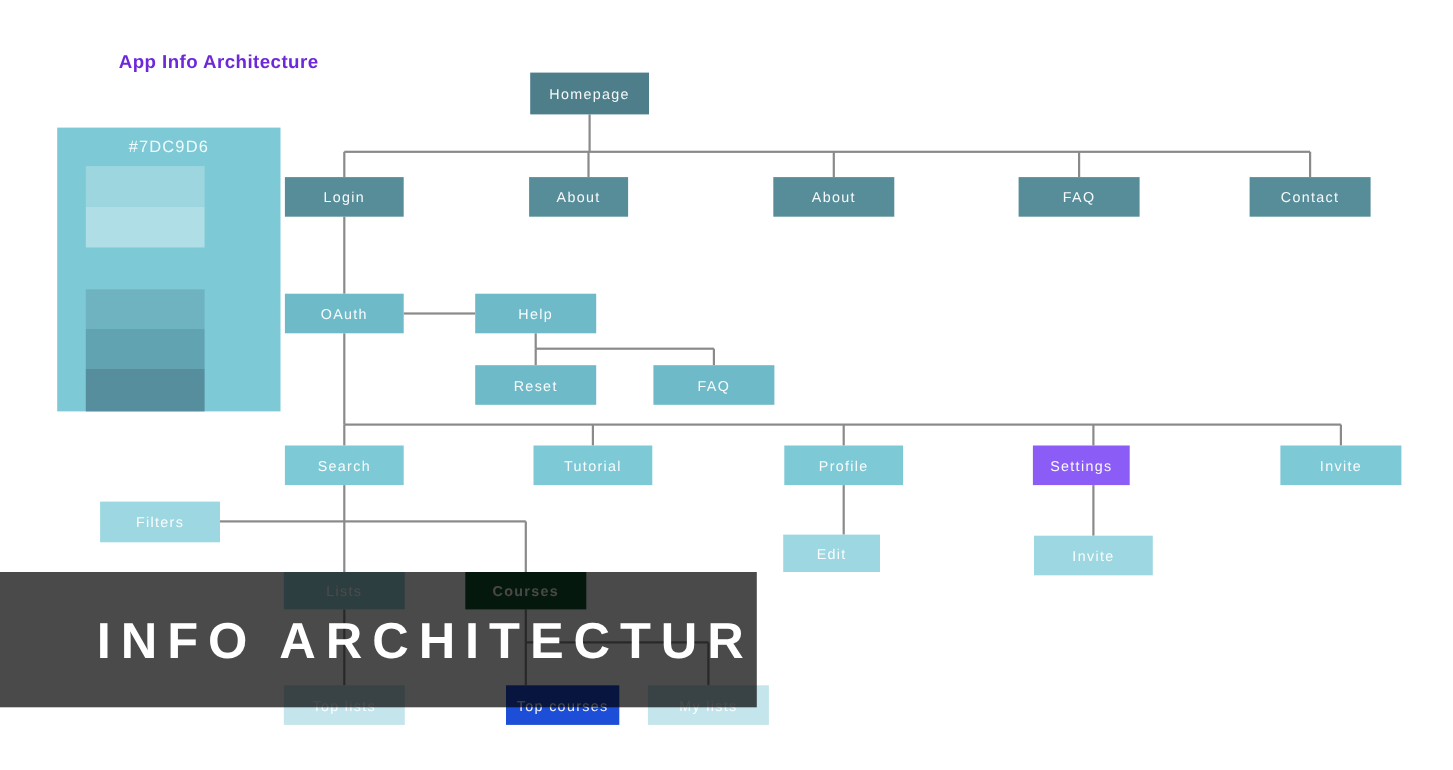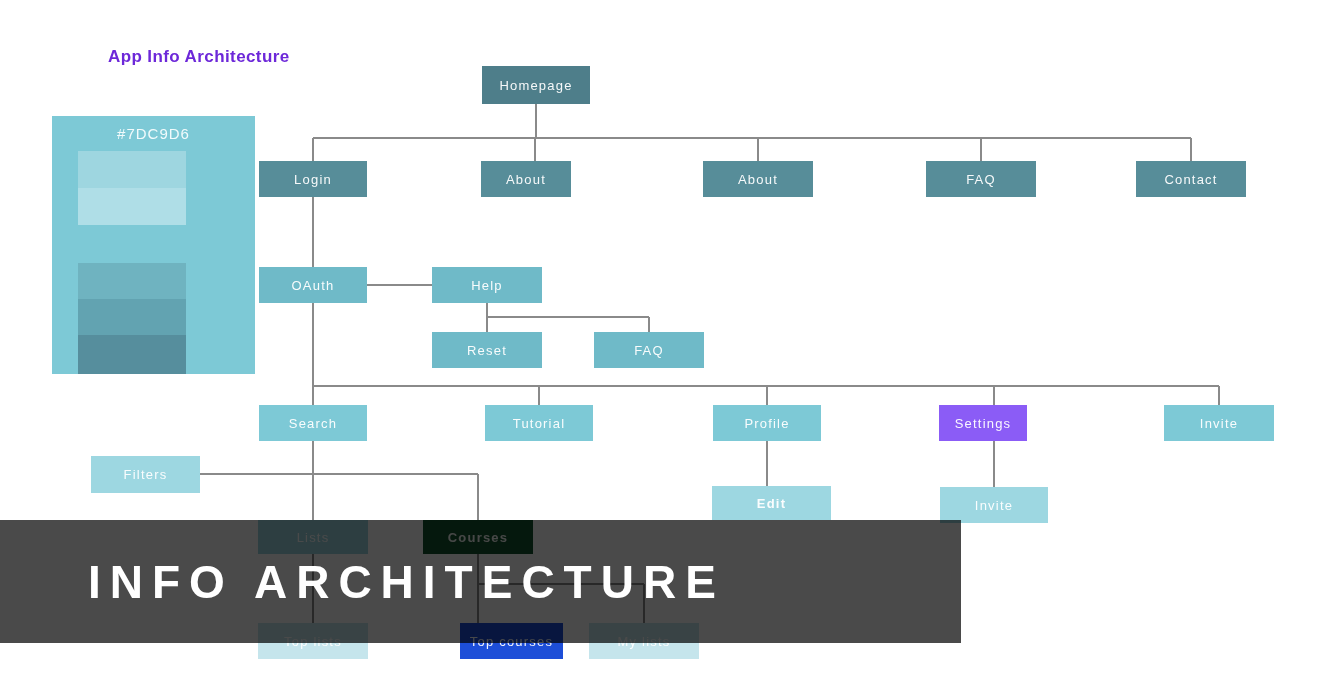--- a/index.html
+++ b/index.html
@@ -21,21 +21,21 @@
   
   .node{
     position:absolute;z-index:2;display:flex;align-items:center;justify-content:center;
   }
   .node span{
     color:rgba(255,255,255,.95);font-size:13px;letter-spacing:1.2px;white-space:nowrap;
   }
   .edge{position:absolute;z-index:1;}
   
   .banner{
-    position:absolute;left:0;top:520px;width:961px;height:123px;z-index:5;
+    position:absolute;left:0;top:520px;width:688px;height:123px;z-index:5;
     display:flex;align-items:center;
   }
   .banner-text{
     padding-left:88px;color:#ffffff;font-size:46px;font-weight:700;
     letter-spacing:9px;white-space:nowrap;
   }
 </style>
 </head>
 <body>
 
@@ -129,21 +129,21 @@
       </div>
       <div class="node" style="left: 91px; top: 456px; width: 109px; height: 37px; background: rgb(157, 215, 225);">
         <span>Filters</span>
       </div>
       <div class="node" style="left: 258px; top: 520px; width: 110px; height: 34px; background: rgb(157, 215, 225);">
         <span>Lists</span>
       </div>
       <div class="node" style="left: 423px; top: 520px; width: 110px; height: 34px; background: #14532d; font-weight: bold;">
         <span>Courses</span>
       </div>
-      <div class="node" style="left: 712px; top: 486px; width: 119px; height: 34px; background: rgb(157, 215, 225); font-weight: bold;">
+      <div class="node" style="left: 712px; top: 486px; width: 88px; height: 34px; background: rgb(157, 215, 225);">
         <span>Edit</span>
       </div>
       <div class="node" style="left: 940px; top: 487px; width: 108px; height: 36px; background: rgb(157, 215, 225);">
         <span>Invite</span>
       </div>
       <div class="node" style="left: 258px; top: 623px; width: 110px; height: 36px; background: rgb(197, 229, 236);">
         <span>Top lists</span>
       </div>
       <div class="node" style="left: 423px; top: 623px; width: 103px; height: 36px; background: #1d4ed8; margin-left: 37px;">
         <span>Top courses</span>

